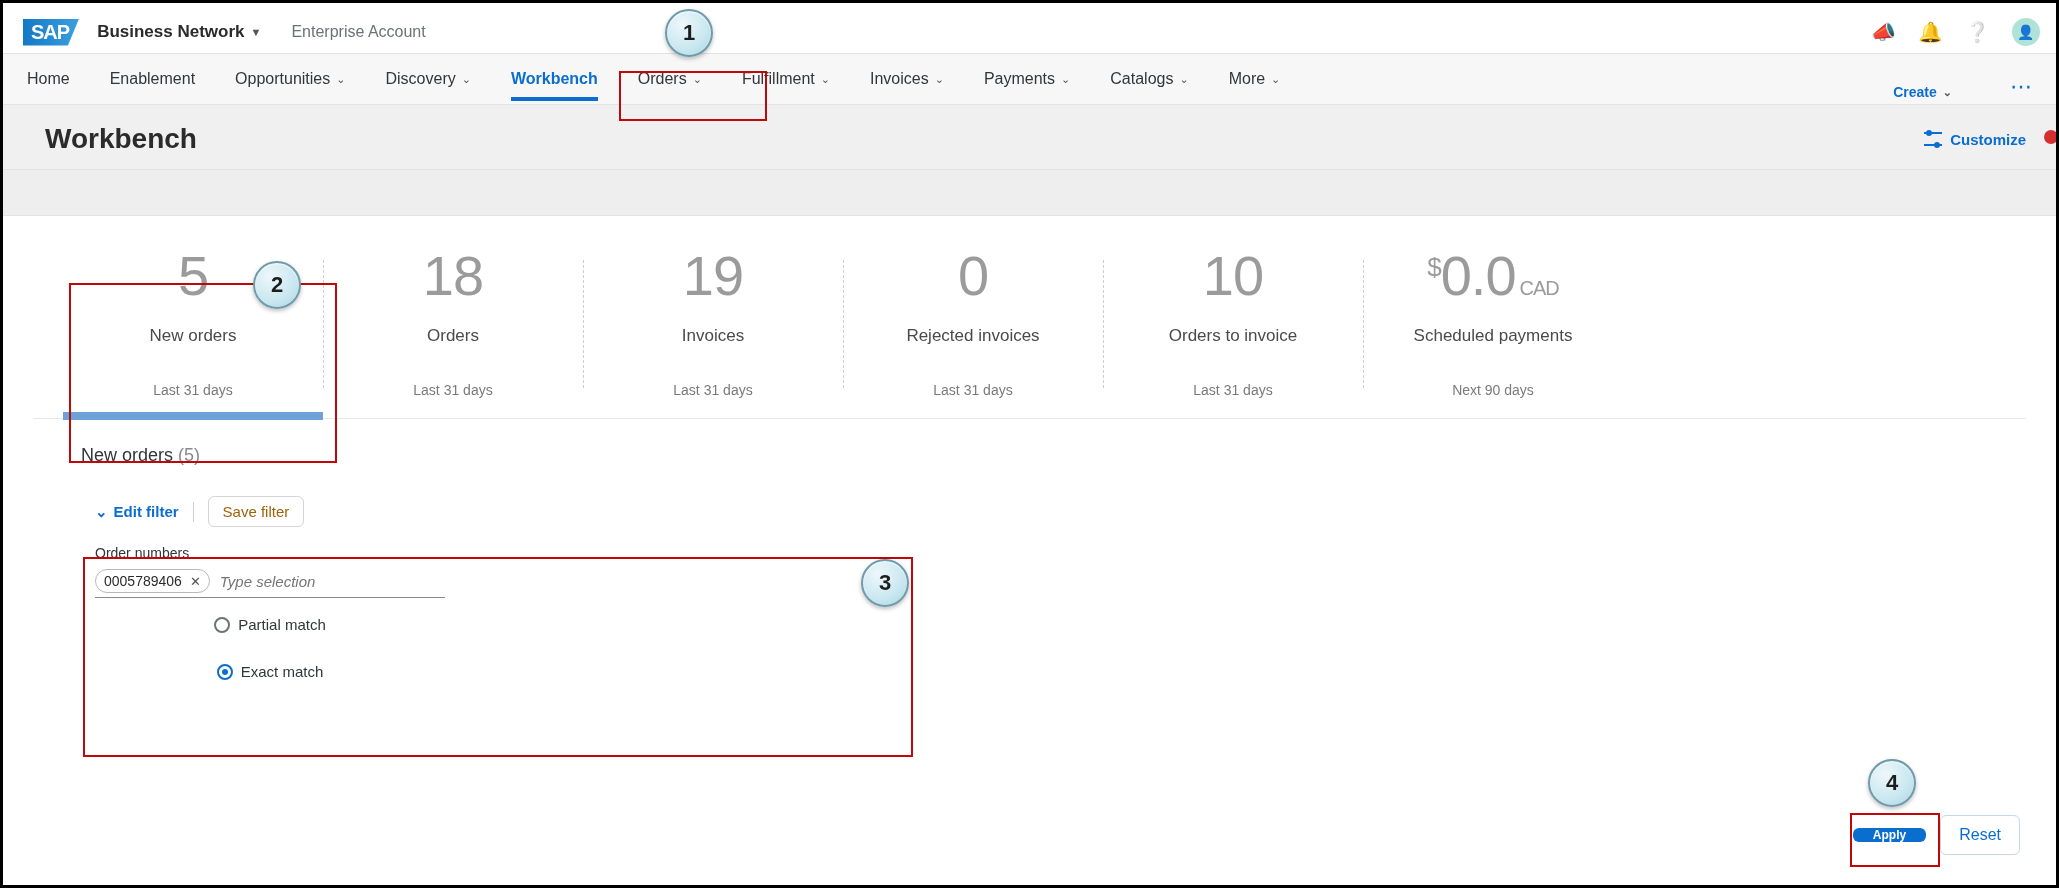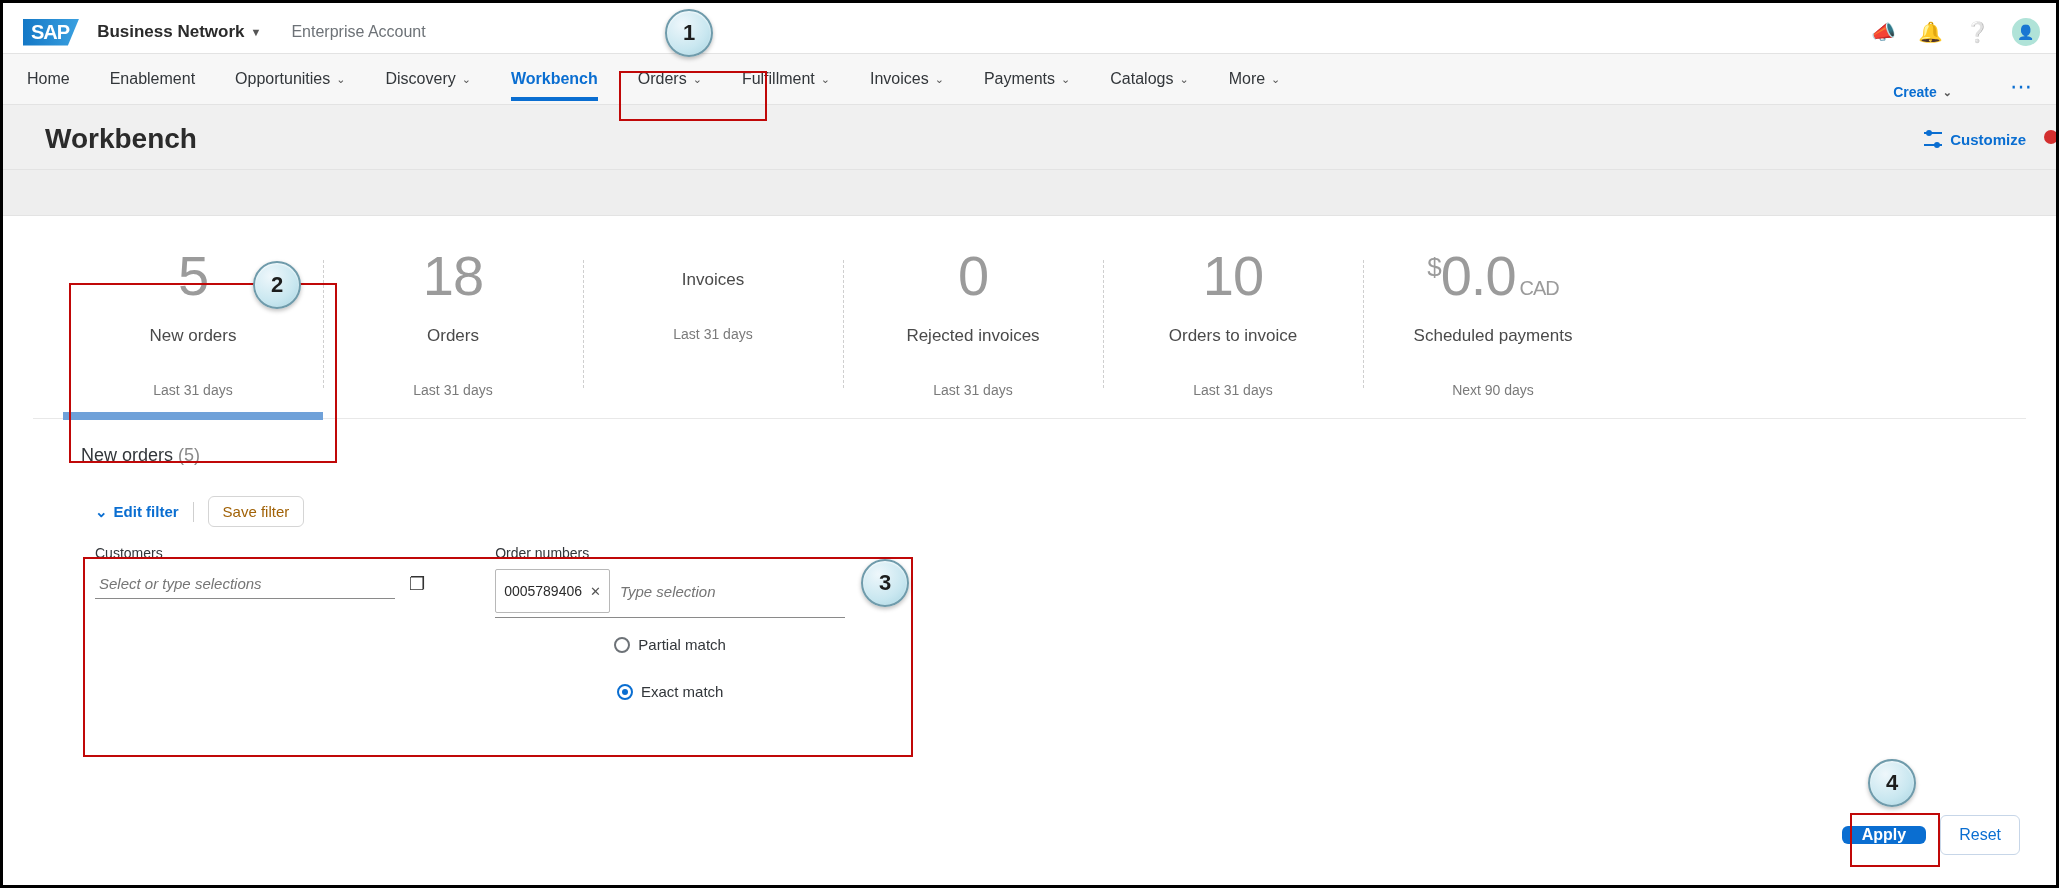--- a/index.html
+++ b/index.html
@@ -162,39 +162,39 @@
   .edit-filter{ color:#0a6ed1; font-weight:600; display:flex; align-items:center; gap:6px; cursor:pointer; font-size:15px;}
   .vdiv{ width:1px; height:20px; background:#cfcfcf;}
   .save-filter{ border:1px solid #d5d5d5; background:#fff; color:#a16207; border-radius:6px; padding:6px 14px; font-size:15px; cursor:default;}
   .filter-fields{ display:flex; gap:70px;}
   .field{ display:flex; flex-direction:column; gap:8px;}
   .field-label{ font-size:14px; color:#32363a;}
   .cust-row{ display:flex; align-items:center; gap:14px; }
   .cust-input{ border:none; border-bottom:1px solid #8a8a8a; font-size:15px; font-style:italic; color:#8a8a8a; padding:6px 4px; width:300px; background:transparent; outline:none;}
   .copy-ic{ color:#333; font-size:18px; cursor:pointer;}
   .order-row{ display:flex; align-items:center; gap:10px; border-bottom:1px solid #8a8a8a; padding-bottom:4px; width:350px;}
-  .chip{ border:1px solid #b8b8b8; border-radius:2px; padding:13px 8px; font-size:14px; color:#2b2b2b; display:inline-flex; align-items:center; gap:8px; background:#fff; cursor:pointer;}
+  .chip{ border:1px solid #b8b8b8; border-radius:12px; padding:3px 8px; font-size:14px; color:#2b2b2b; display:inline-flex; align-items:center; gap:8px; background:#fff; cursor:pointer;}
   .chip .x{ font-size:13px; color:#555; cursor:pointer;}
   .type-sel{ font-size:15px; font-style:italic; color:#8a8a8a; border:none; outline:none; background:transparent; flex:1;}
   .radio-row{ display:flex; align-items:center; gap:30px; margin-top:10px; font-size:15px; color:#32363a;flex-direction:column;}
   .radio{ display:inline-flex; align-items:center; gap:8px; cursor:pointer;}
   .rdot{ width:16px; height:16px; border-radius:50%; border:2px solid #6d7277; display:inline-block; position:relative;}
   .radio.sel .rdot{ border-color:#0a6ed1;}
   .radio.sel .rdot::after{ content:""; position:absolute; inset:3px; border-radius:50%; background:#0a6ed1;}
 
   
   .action-row{
     position:absolute;
     right: 36px;
     bottom: 30px;
     display:flex;
     align-items:center;
     gap:14px;
   }
-  .btn-apply{ background:#0a6ed1; color:#fff; border:none; border-radius:6px; padding:0 20px; font-size:16px; font-weight:600; cursor:pointer;}
+  .btn-apply{ background:#0a6ed1; color:#fff; border:none; border-radius:6px; padding:0 20px; font-size:12px; font-weight:600; cursor:pointer;}
   .btn-reset{ background:#fff; color:#0a6ed1; border:1px solid #c7d6e8; border-radius:6px; padding:10px 18px; font-size:16px; cursor:pointer;}
 
   
   .callout{
     position:absolute;
     width:48px; height:48px;
     border-radius:50%;
     background: radial-gradient(circle at 35% 30%, #eef7fb 0%, #c9e7f0 60%, #a8d4e1 100%);
     border:2px solid #6f9bab;
     box-shadow: 0 2px 4px rgba(0,0,0,0.25), inset 0 1px 2px rgba(255,255,255,0.8);
@@ -298,20 +298,21 @@
     <div class="tile-value">5</div>
     <div class="tile-label">New orders</div>
     <div class="tile-sub">Last 31 days</div>
   </div>
   <div class="tile">
     <div class="tile-value">18</div>
     <div class="tile-label">Orders</div>
     <div class="tile-sub">Last 31 days</div>
   </div>
   <div class="tile">
+    <div class="tile-value">19</div>
     <div class="tile-label">Invoices</div>
     <div class="tile-sub">Last 31 days</div>
   </div>
   <div class="tile">
     <div class="tile-value">0</div>
     <div class="tile-label">Rejected invoices</div>
     <div class="tile-sub">Last 31 days</div>
   </div>
   <div class="tile">
     <div class="tile-value">10</div>
@@ -336,27 +337,20 @@
 <div class="filter-card">
   <div class="filter-top">
     <div class="edit-filter">
       <span>⌄</span>
       <span>Edit filter</span>
     </div>
     <div class="vdiv"></div>
     <button class="save-filter">Save filter</button>
   </div>
   <div class="filter-fields">
-    <div class="field">
-      <div class="field-label">Customers</div>
-      <div class="cust-row">
-        <input class="cust-input" placeholder="Select or type selections" style="">
-        <span class="copy-ic">❐</span>
-      </div>
-    </div>
     <div class="field">
       <div class="field-label">Order numbers</div>
       <div class="order-row">
         <span class="chip">
           <span>0005789406</span>
           <span class="x">✕</span>
         </span>
         <input class="type-sel" placeholder="Type selection" style="">
       </div>
       <div class="radio-row">

